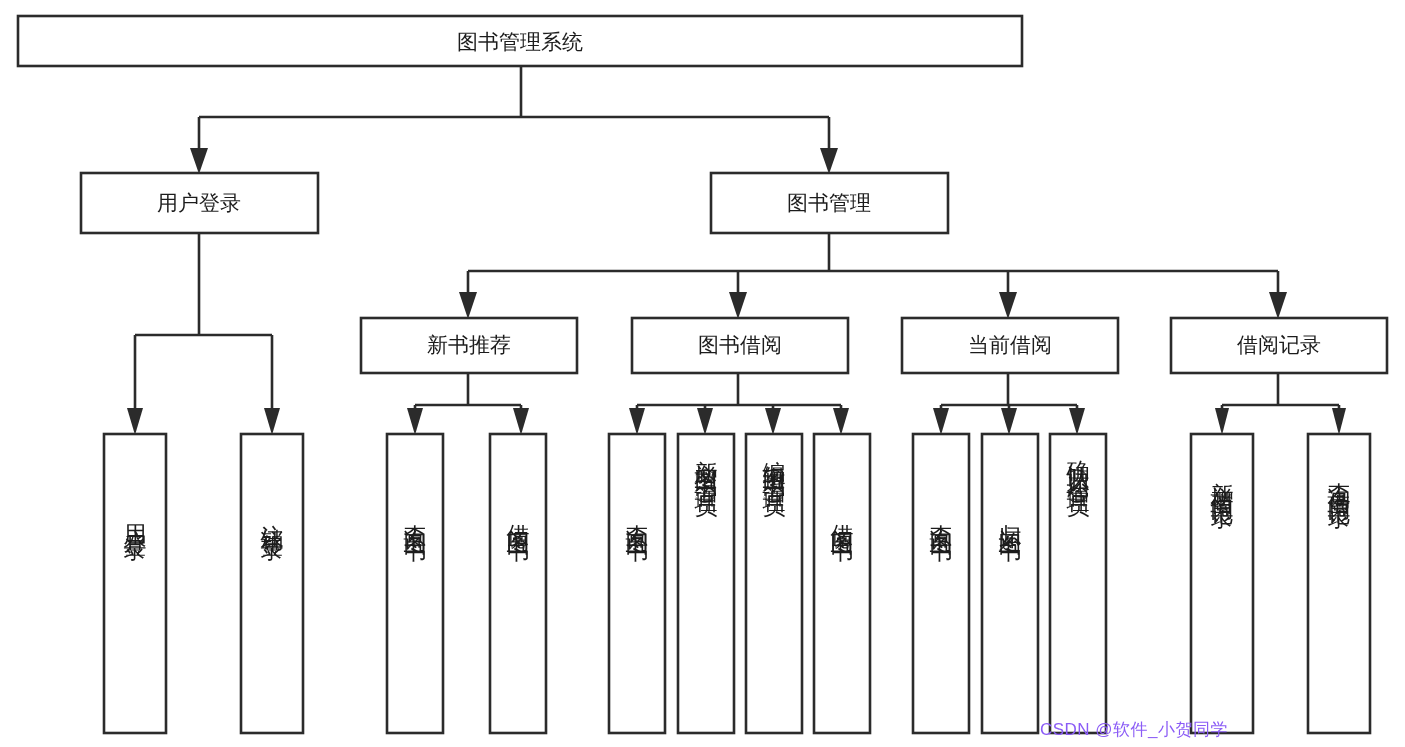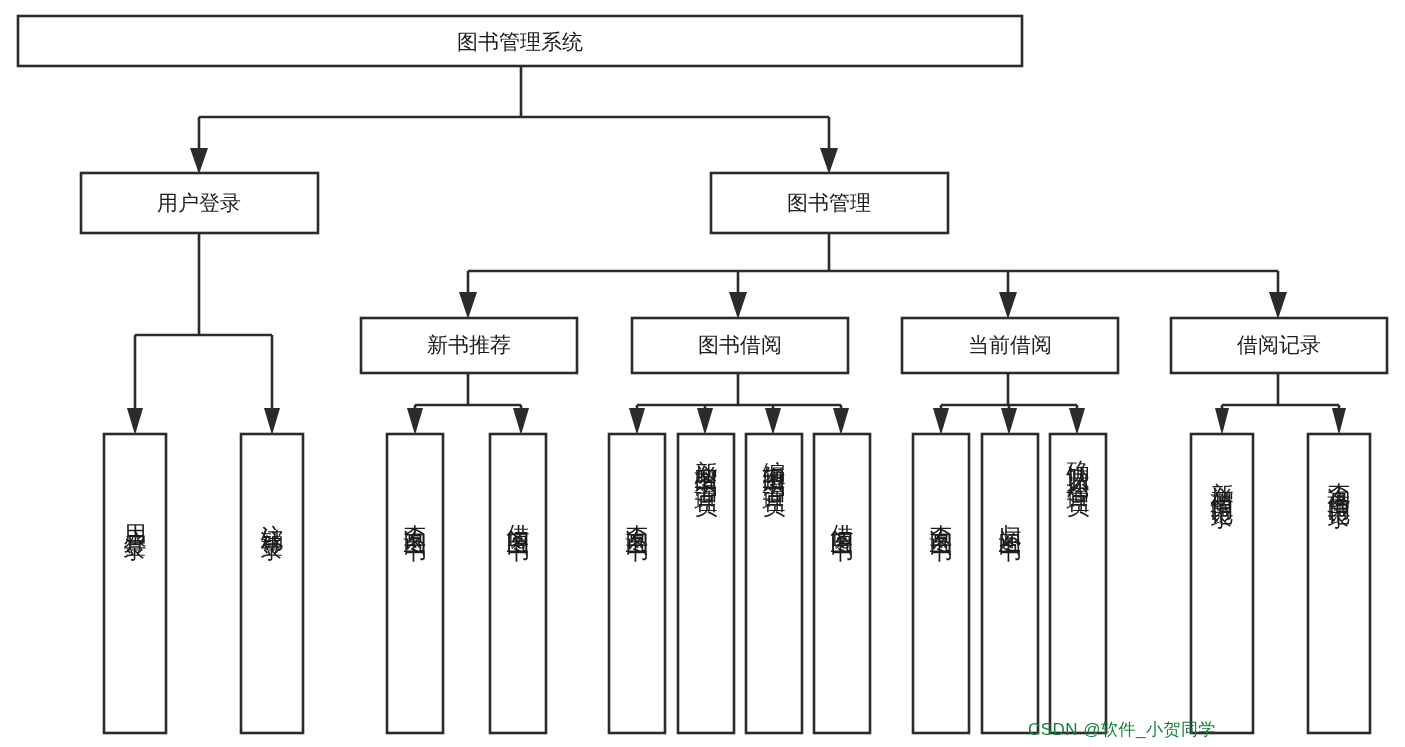--- a/index.html
+++ b/index.html
@@ -60,25 +60,25 @@
     text-orientation: upright;
     font-family: "Liberation Sans", "DejaVu Sans", sans-serif;
     font-size: 23px;
     line-height: 1;
     letter-spacing: 5px;
     color: #1c1c1c;
     white-space: nowrap;
   }
   .watermark {
     position: absolute;
-    right: 12px;
+    right: 0;
     bottom: 6px;
     font-family: "Liberation Sans", "DejaVu Sans", sans-serif;
     font-size: 17px;
-    color: #15803d;
+    color: #8b5cf6;
     letter-spacing: 0.5px;
     white-space: nowrap;
   }
 </style>
 </head>
 <body>
 
 <div id="diagram-root">
 
   <svg class="diagram-canvas" viewBox="0 0 1405 747">

